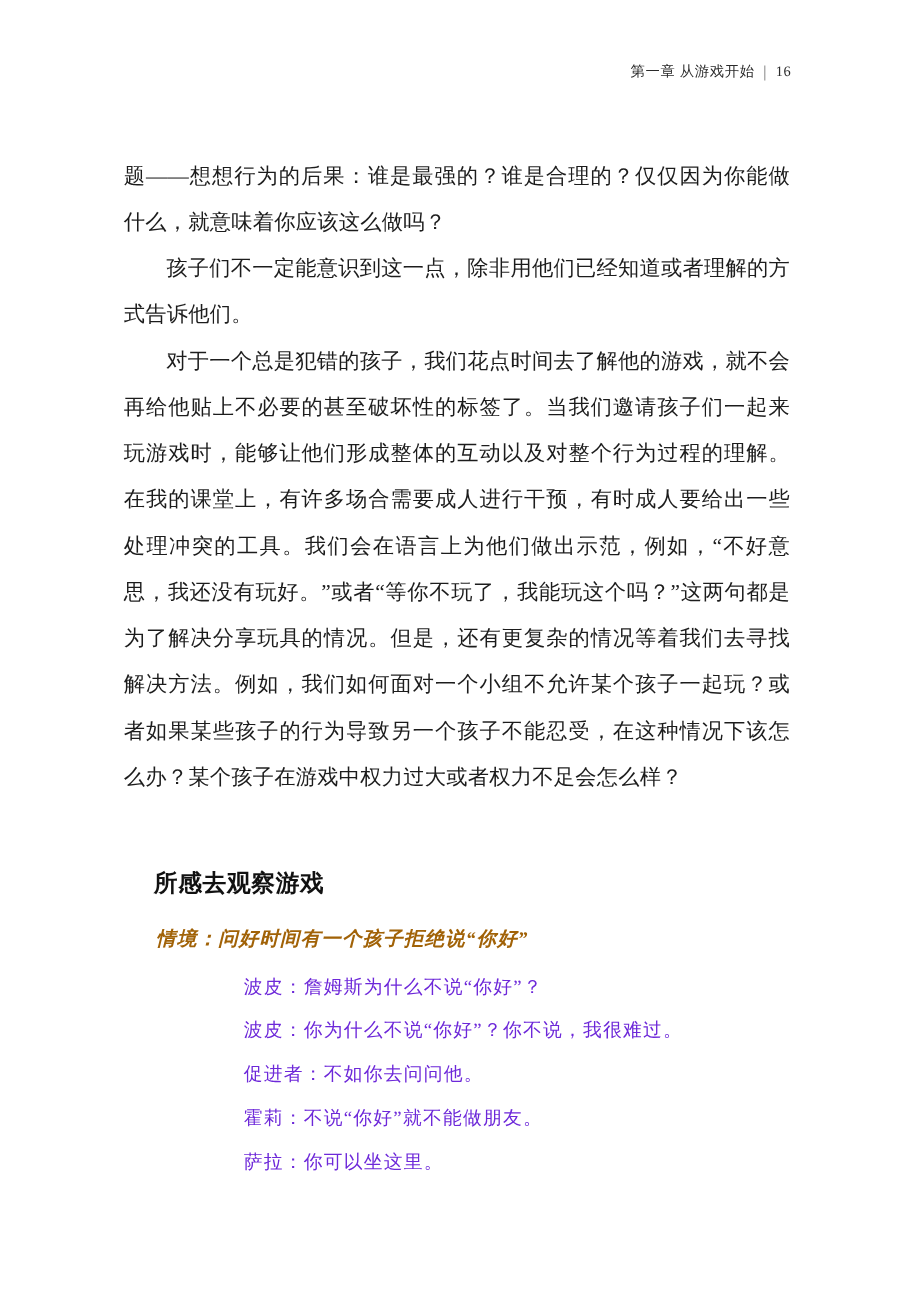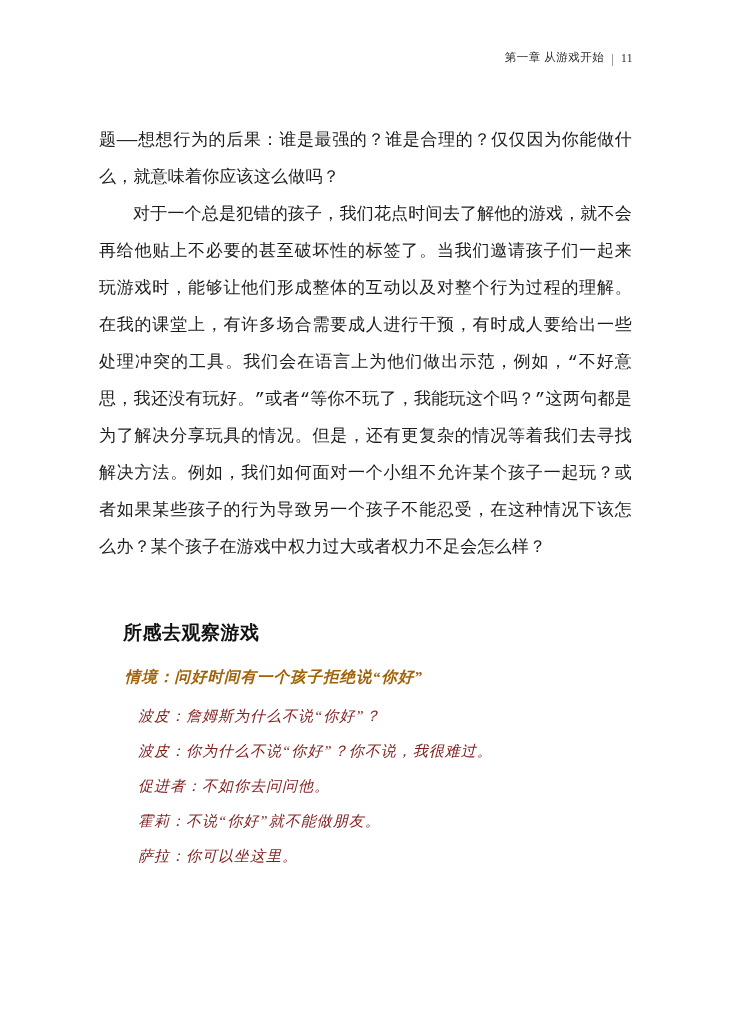--- a/index.html
+++ b/index.html
@@ -40,21 +40,20 @@
     left: 99px;
     width: 533px;
   }
   .para {
     font-size: 17px;
     line-height: 37px;
     text-align: justify;
     text-justify: inter-ideograph;
     color: #1c1c1c;
     letter-spacing: 0.2px;
-    font-family: Liberation Mono, monospace;
   }
   .para.indent { text-indent: 2em; }
   .section-heading {
     margin-top: 54px;
     margin-left: 24px;
     font-size: 19px;
     font-weight: bold;
     color: #111;
     letter-spacing: 0.5px;
   }
@@ -62,41 +61,41 @@
     margin-top: 21px;
     margin-left: 26px;
     font-size: 15.5px;
     font-weight: bold;
     font-style: italic;
     color: #a16207;
     letter-spacing: 1px;
   }
   .dialogue-block { margin-top: 11px; }
   .dialogue-line {
-    margin-left: 39px;
+    margin-left: 96px;
     font-size: 15px;
     line-height: 35px;
-    font-style: italic;
-    color: #7f1d1d;
+    color: #6d28d9;
     letter-spacing: 1px;
   }
 </style>
 </head>
 <body>
 
 <div class="page">
 
   <div class="running-header">
     <span>第一章  从游戏开始</span>
     <span class="sep">|</span>
-    <span>11</span>
+    <span>16</span>
   </div>
 
   <div class="content">
     <p class="para">题——想想行为的后果：谁是最强的？谁是合理的？仅仅因为你能做什么，就意味着你应该这么做吗？</p>
+    <p class="para indent">孩子们不一定能意识到这一点，除非用他们已经知道或者理解的方式告诉他们。</p>
     <p class="para indent">对于一个总是犯错的孩子，我们花点时间去了解他的游戏，就不会再给他贴上不必要的甚至破坏性的标签了。当我们邀请孩子们一起来玩游戏时，能够让他们形成整体的互动以及对整个行为过程的理解。在我的课堂上，有许多场合需要成人进行干预，有时成人要给出一些处理冲突的工具。我们会在语言上为他们做出示范，例如，“不好意思，我还没有玩好。”或者“等你不玩了，我能玩这个吗？”这两句都是为了解决分享玩具的情况。但是，还有更复杂的情况等着我们去寻找解决方法。例如，我们如何面对一个小组不允许某个孩子一起玩？或者如果某些孩子的行为导致另一个孩子不能忍受，在这种情况下该怎么办？某个孩子在游戏中权力过大或者权力不足会怎么样？</p>
 
     <h2 class="section-heading">所感去观察游戏</h2>
 
     <p class="situation">情境：问好时间有一个孩子拒绝说“你好”</p>
 
     <div class="dialogue-block">
       <p class="dialogue-line">波皮：詹姆斯为什么不说“你好”？</p>
       <p class="dialogue-line">波皮：你为什么不说“你好”？你不说，我很难过。</p>
       <p class="dialogue-line">促进者：不如你去问问他。</p>

